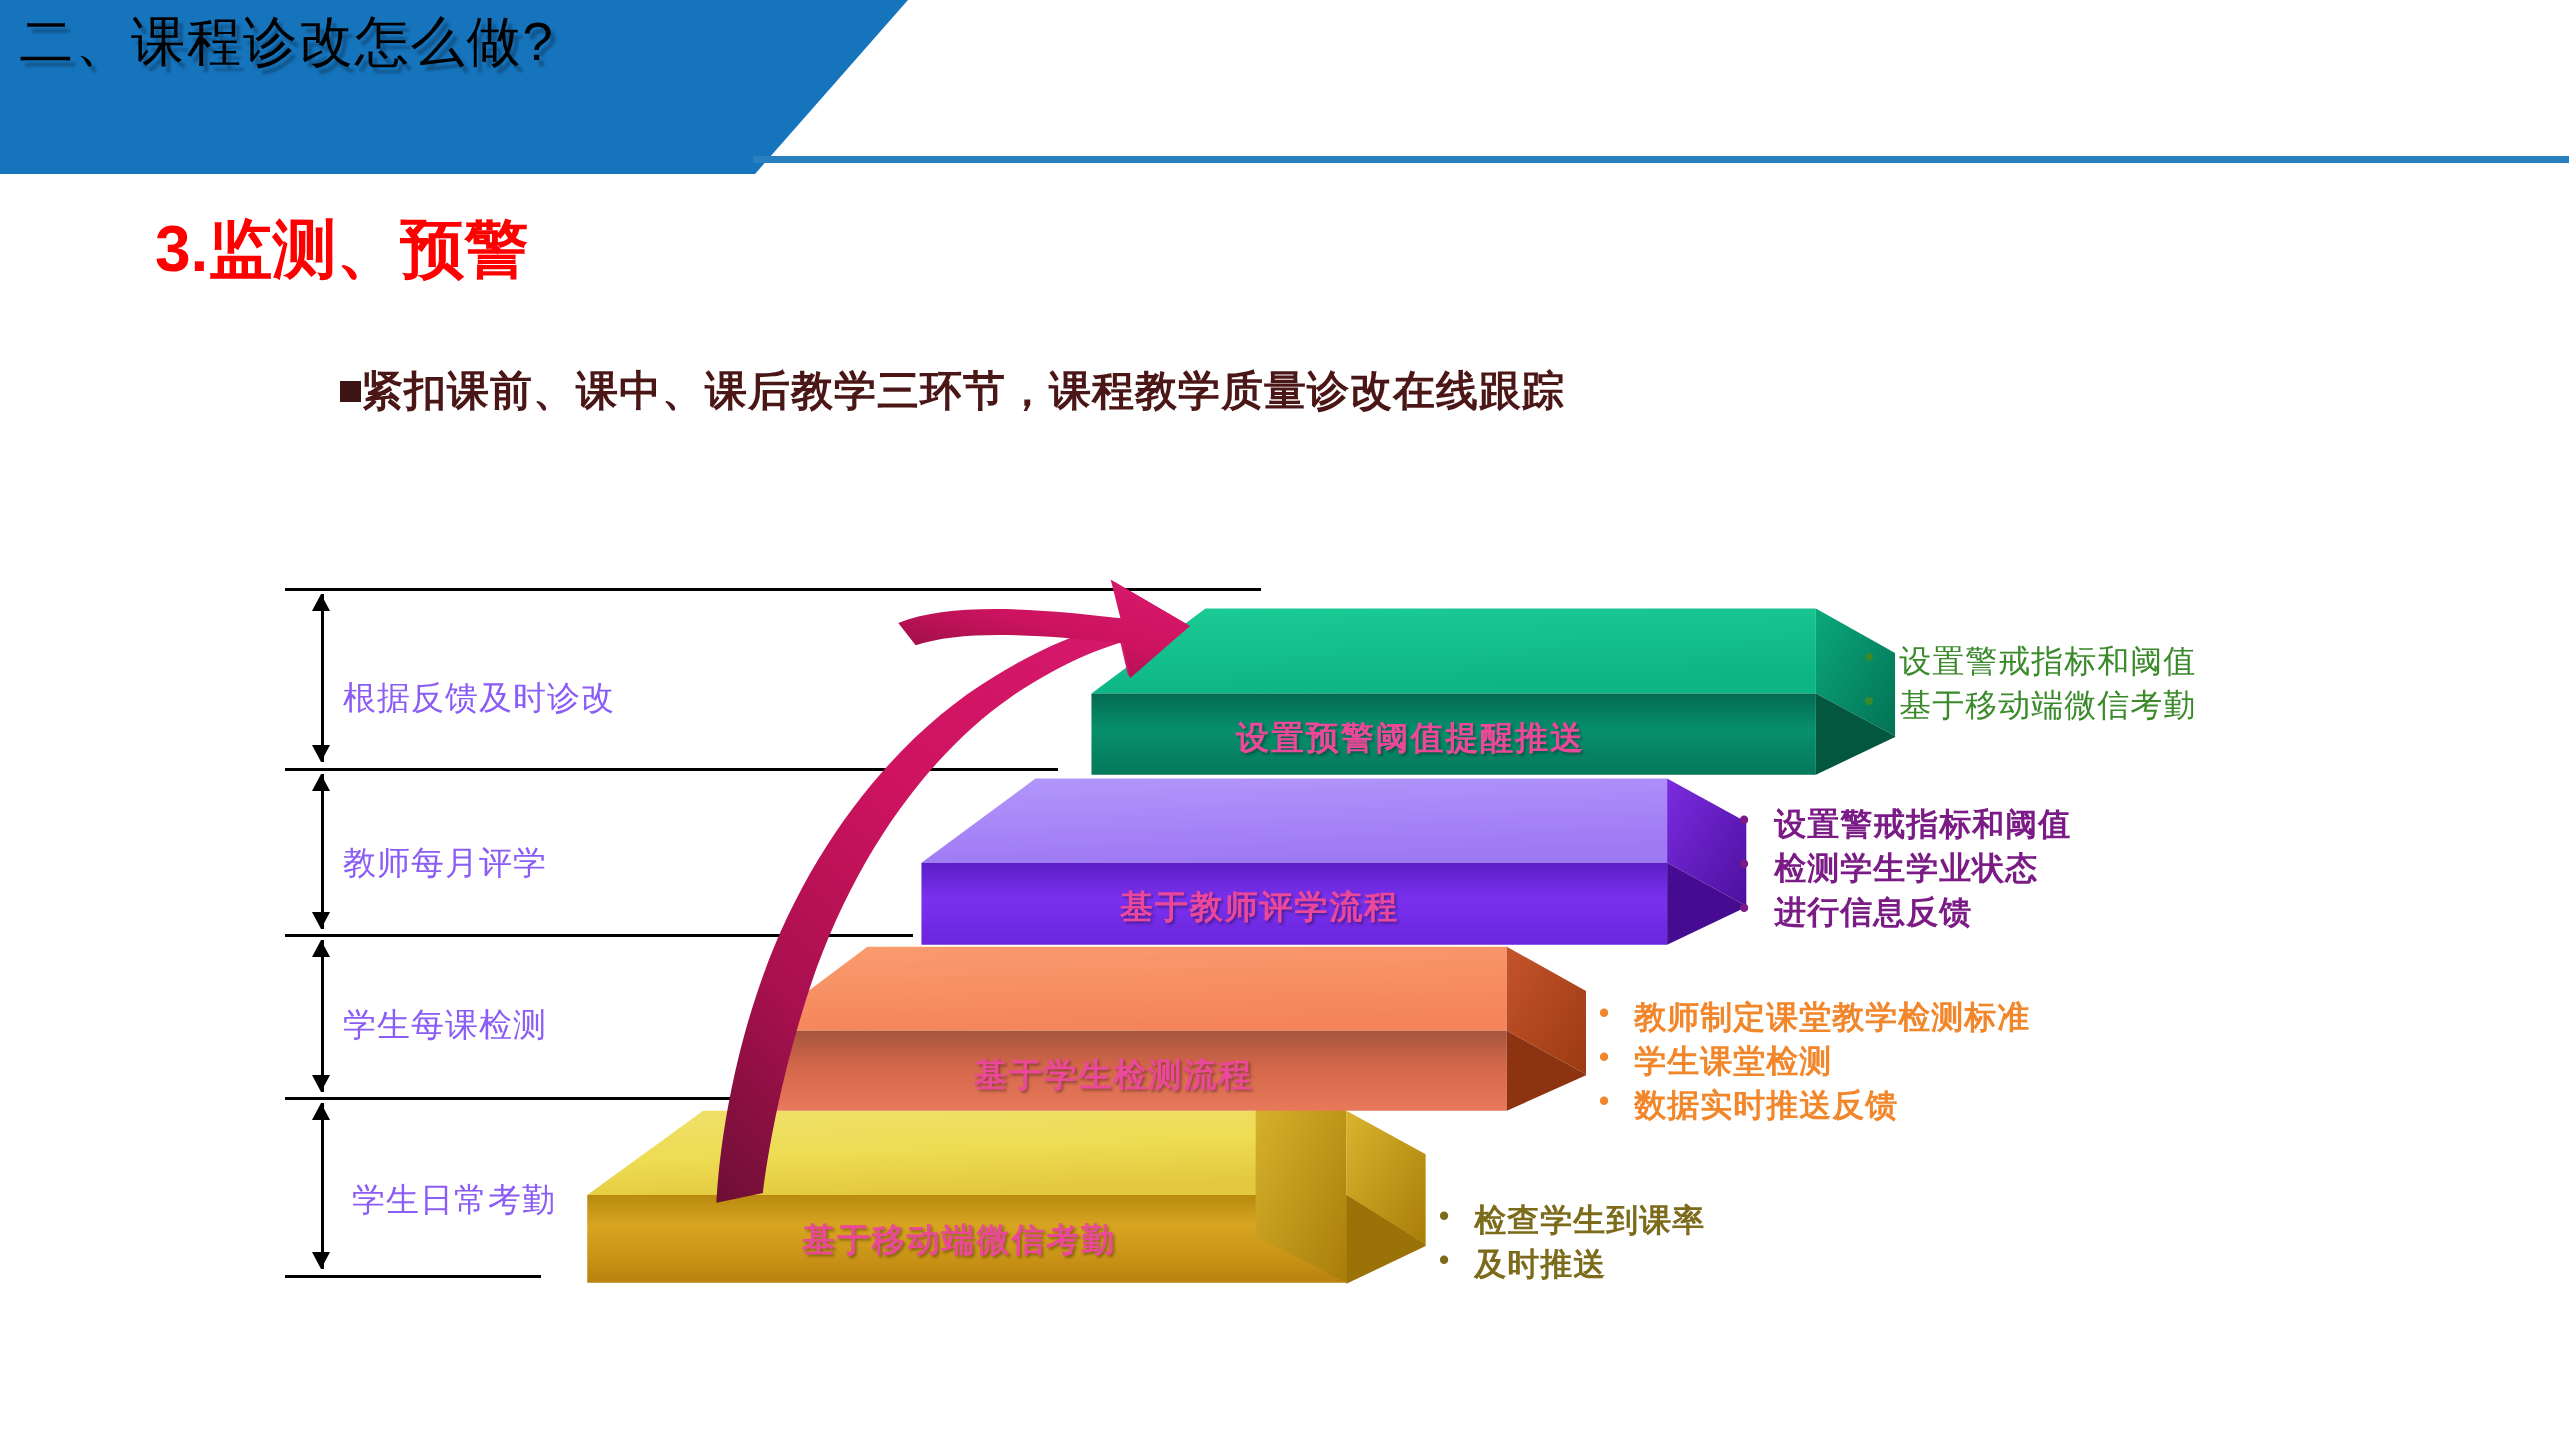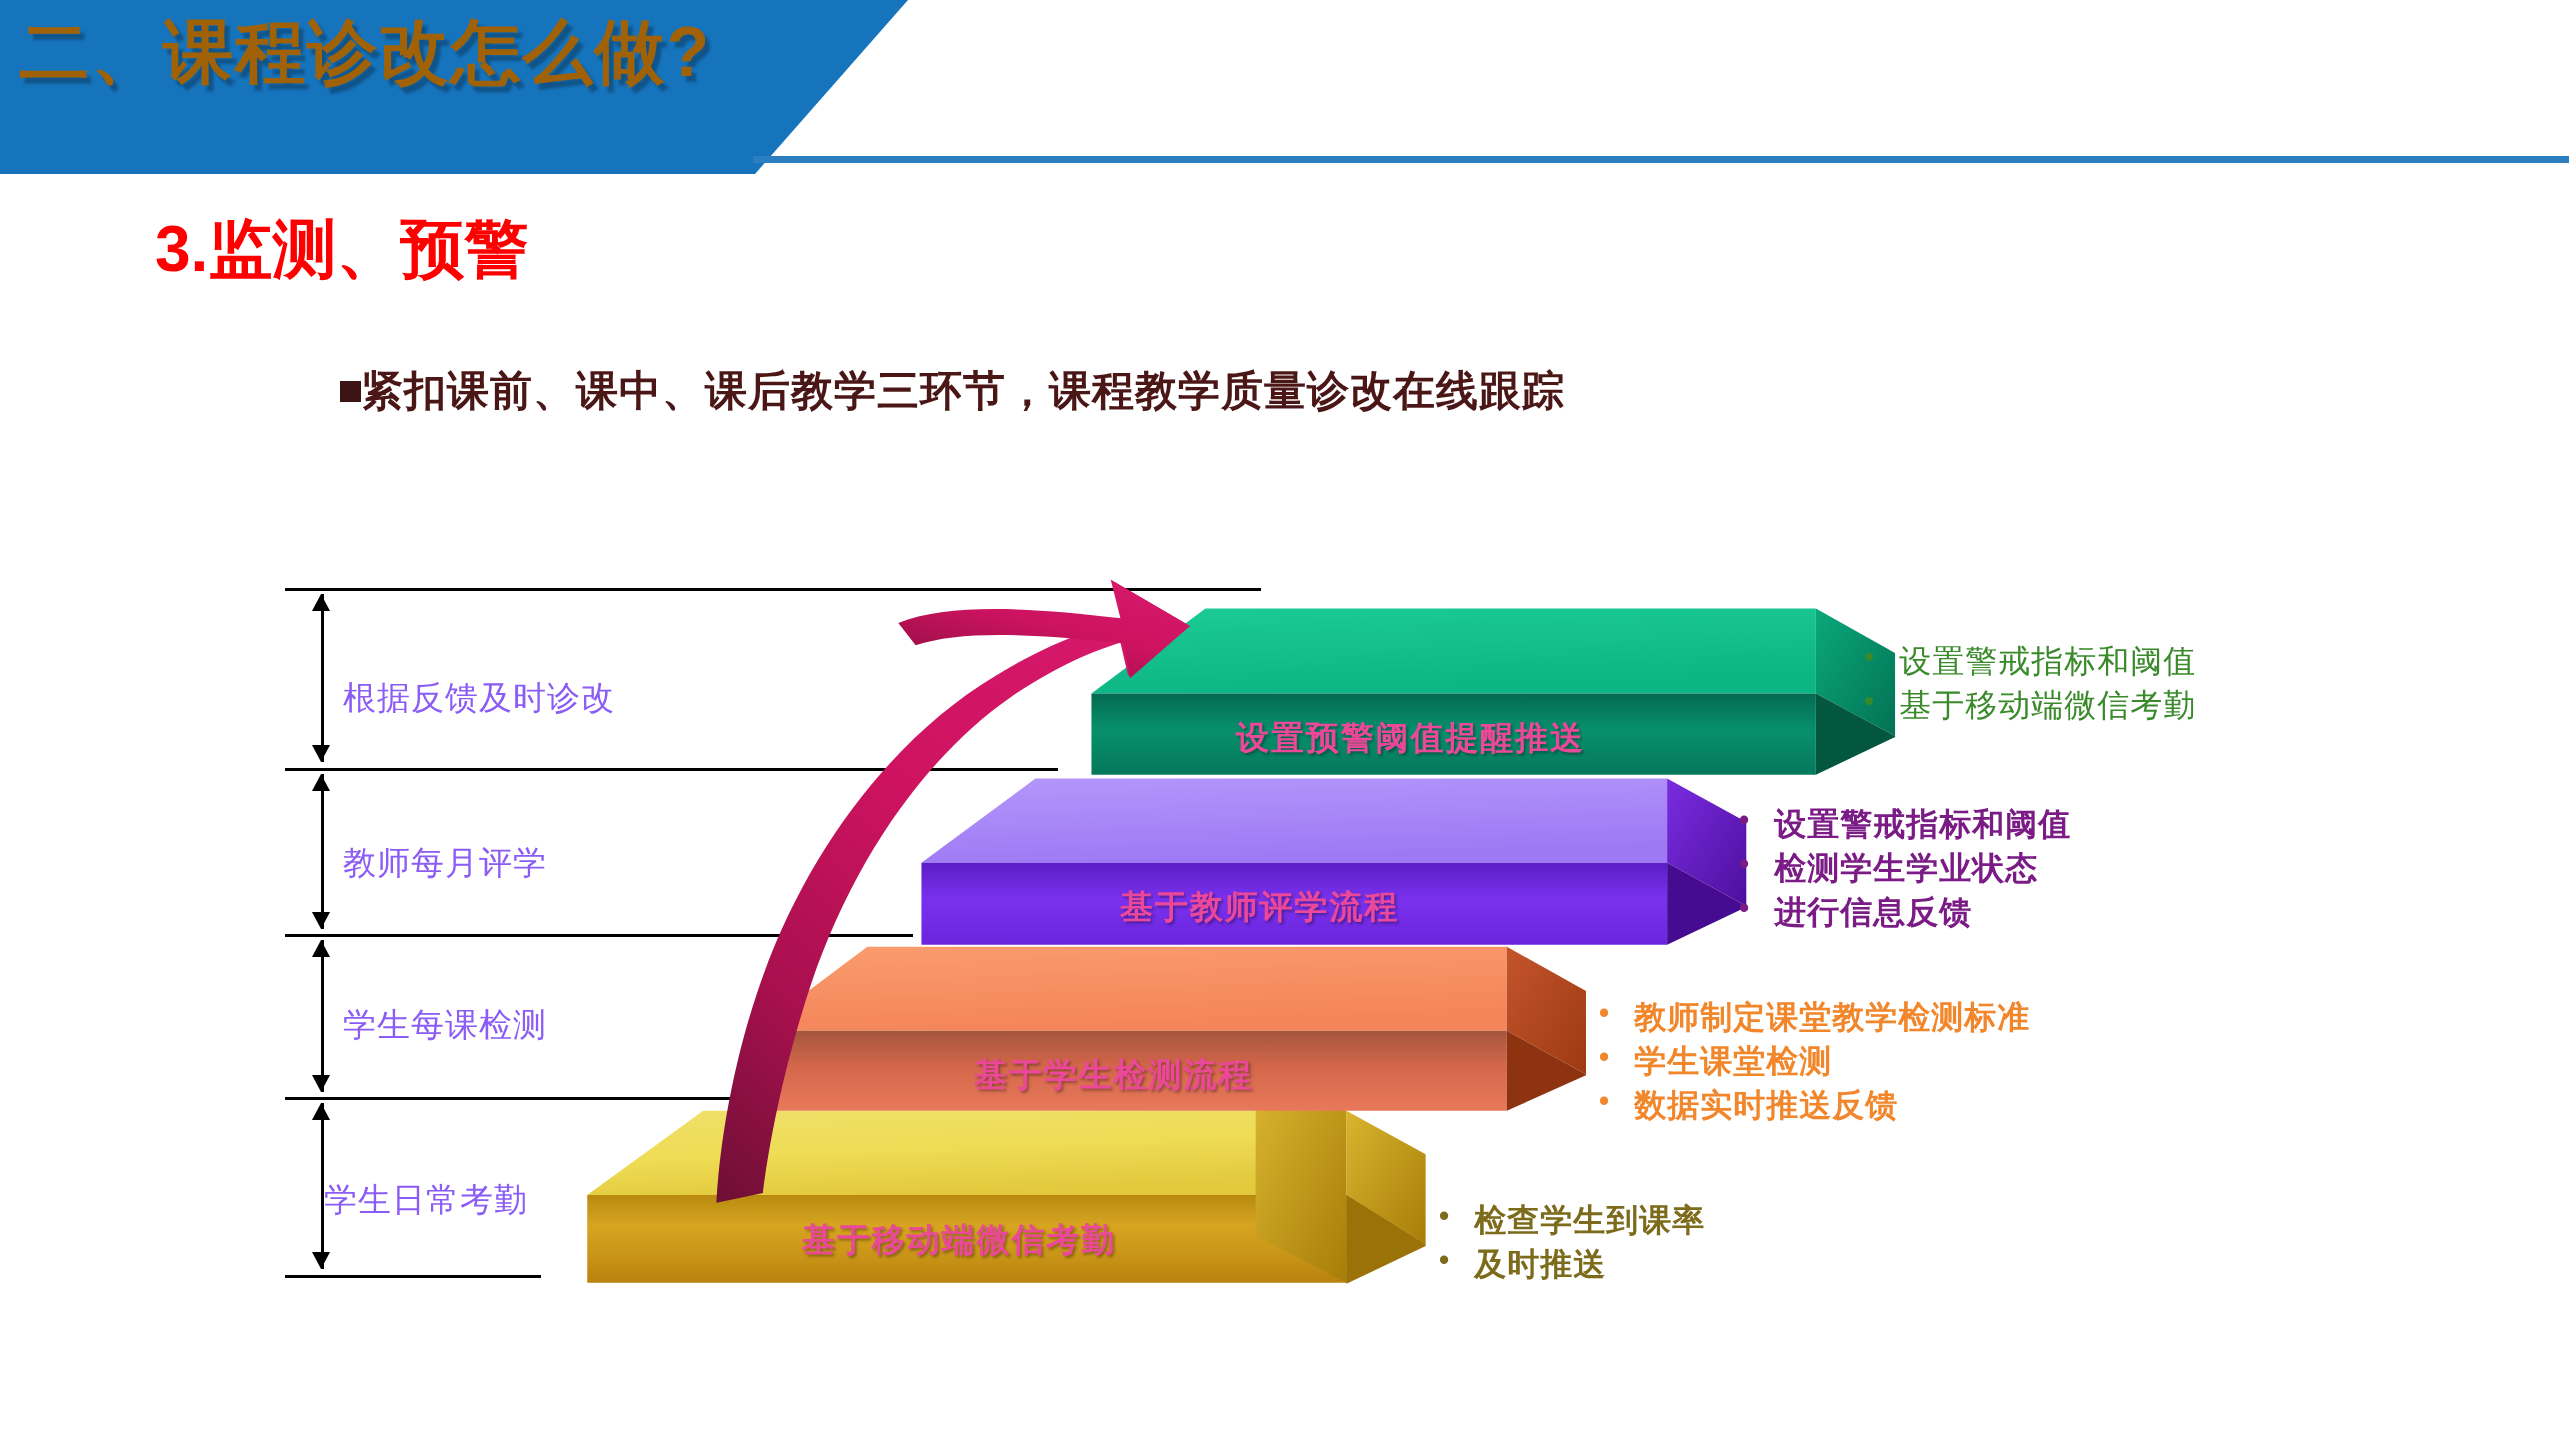--- a/index.html
+++ b/index.html
@@ -9,21 +9,21 @@
     position:relative;
   }
   #slide{position:absolute;inset:0;}
   .hdr-band2{
     position:absolute;left:0;top:0;width:908px;height:174px;
     background:#1674bd;
     clip-path:polygon(0 0, 908px 0, 755px 174px, 0 174px);
   }
   .hdr-title{
     position:absolute;left:19.3px;top:5.8px;
-    font-size:70px;font-weight:bold;color:#a16207;letter-spacing:1.9px;
+    font-size:54px;font-weight:normal;color:#000000;letter-spacing:1.9px;
     text-shadow:4.8px 5.8px 2.9px rgba(0,0,0,.28);
     white-space:nowrap;
   }
   .hdr-underline{
     position:absolute;left:97px;top:166px;width:560px;height:6.8px;background:#1674bd;
   }
   .hdr-rule{
     position:absolute;left:753px;top:156px;width:1816px;height:6.8px;background:#2a7fc0;
   }
 
@@ -95,21 +95,21 @@
   <div class="ax-line" style="left:285px;top:1275px;width:256px;"></div>
 
   <div class="ax-arrow" style="top:594px;height:168px;"></div>
   <div class="ax-arrow" style="top:774px;height:155px;"></div>
   <div class="ax-arrow" style="top:940px;height:152px;"></div>
   <div class="ax-arrow" style="top:1103px;height:166px;"></div>
 
   <div class="ax-lbl" style="left:343px;top:676px;">根据反馈及时诊改</div>
   <div class="ax-lbl" style="left:343px;top:841px;">教师每月评学</div>
   <div class="ax-lbl" style="left:343px;top:1003px;">学生每课检测</div>
-  <div class="ax-lbl" style="left:324px;top:1178px;">学生日常考勤</div>
+  <div class="ax-lbl" style="left:352px;top:1178px;">学生日常考勤</div>
 
   <svg class="stair" viewBox="0 0 2667 1501">
     <defs>
 
       <linearGradient id="gTopY" x1="0" y1="0" x2="0.35" y2="1">
         <stop offset="0%" stop-color="#efe06a"></stop>
           <stop offset="55%" stop-color="#eedc54"></stop>
           <stop offset="100%" stop-color="#e3c93e"></stop>
       </linearGradient>
       <linearGradient id="gFrontY" x1="0" y1="0" x2="0" y2="1">

